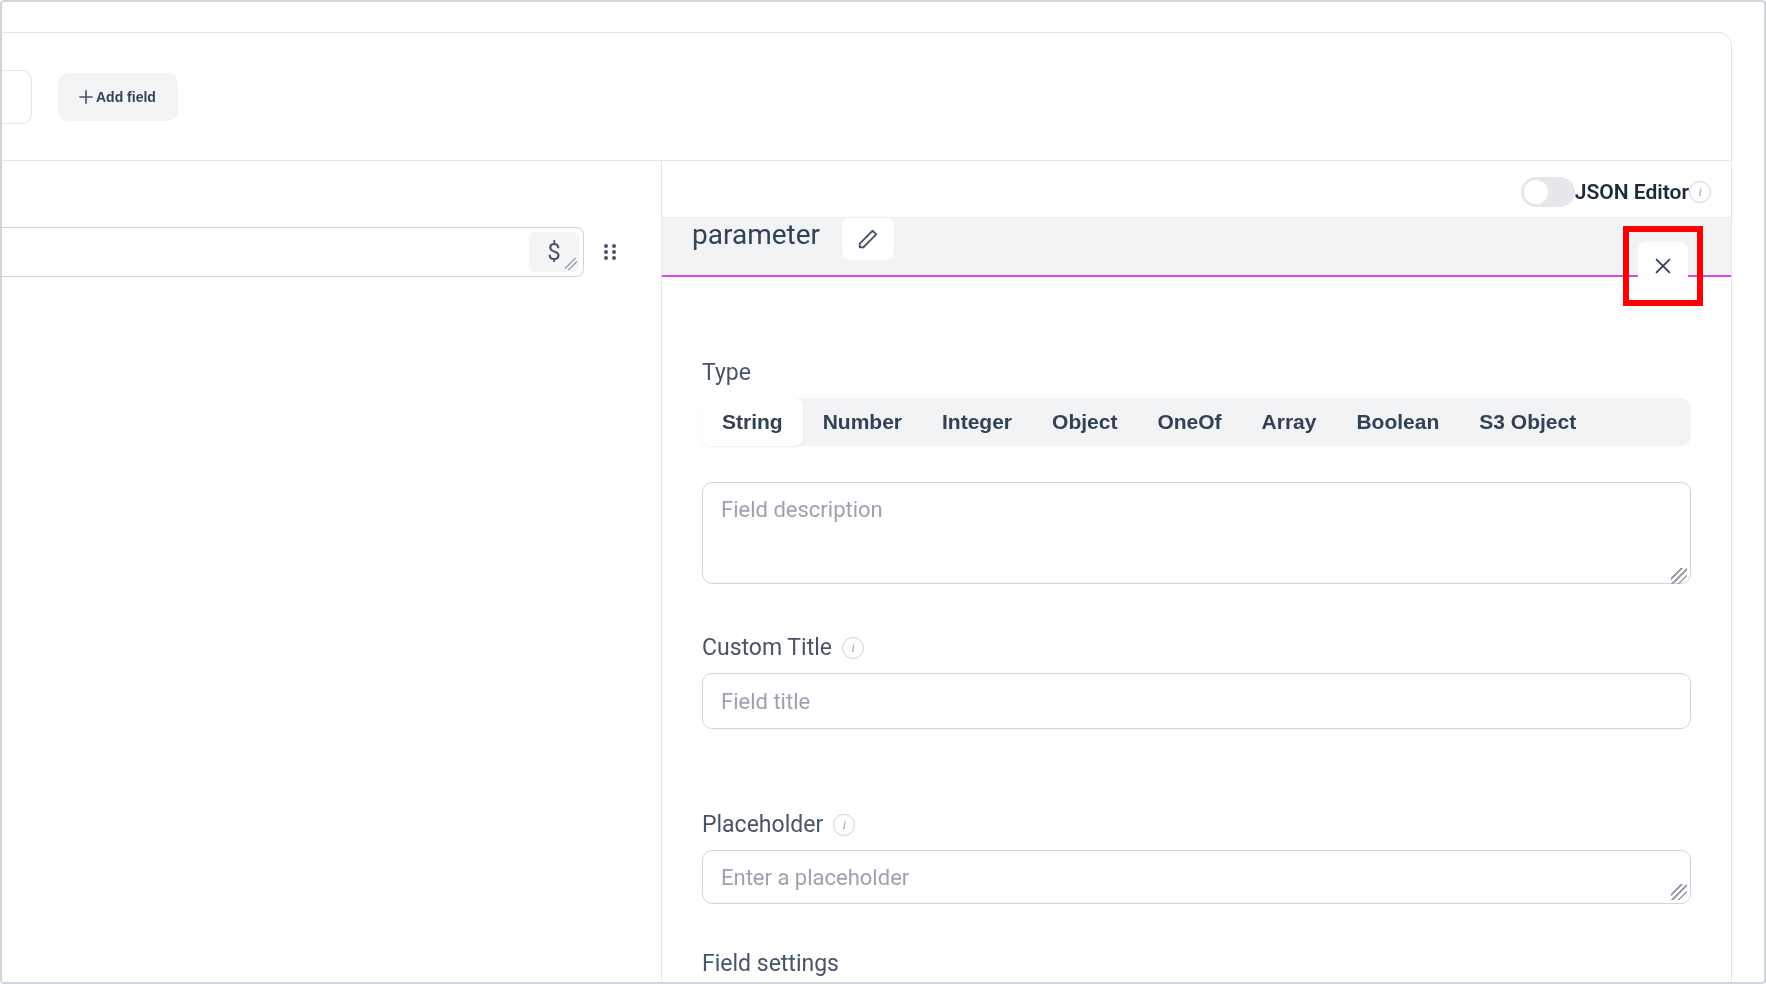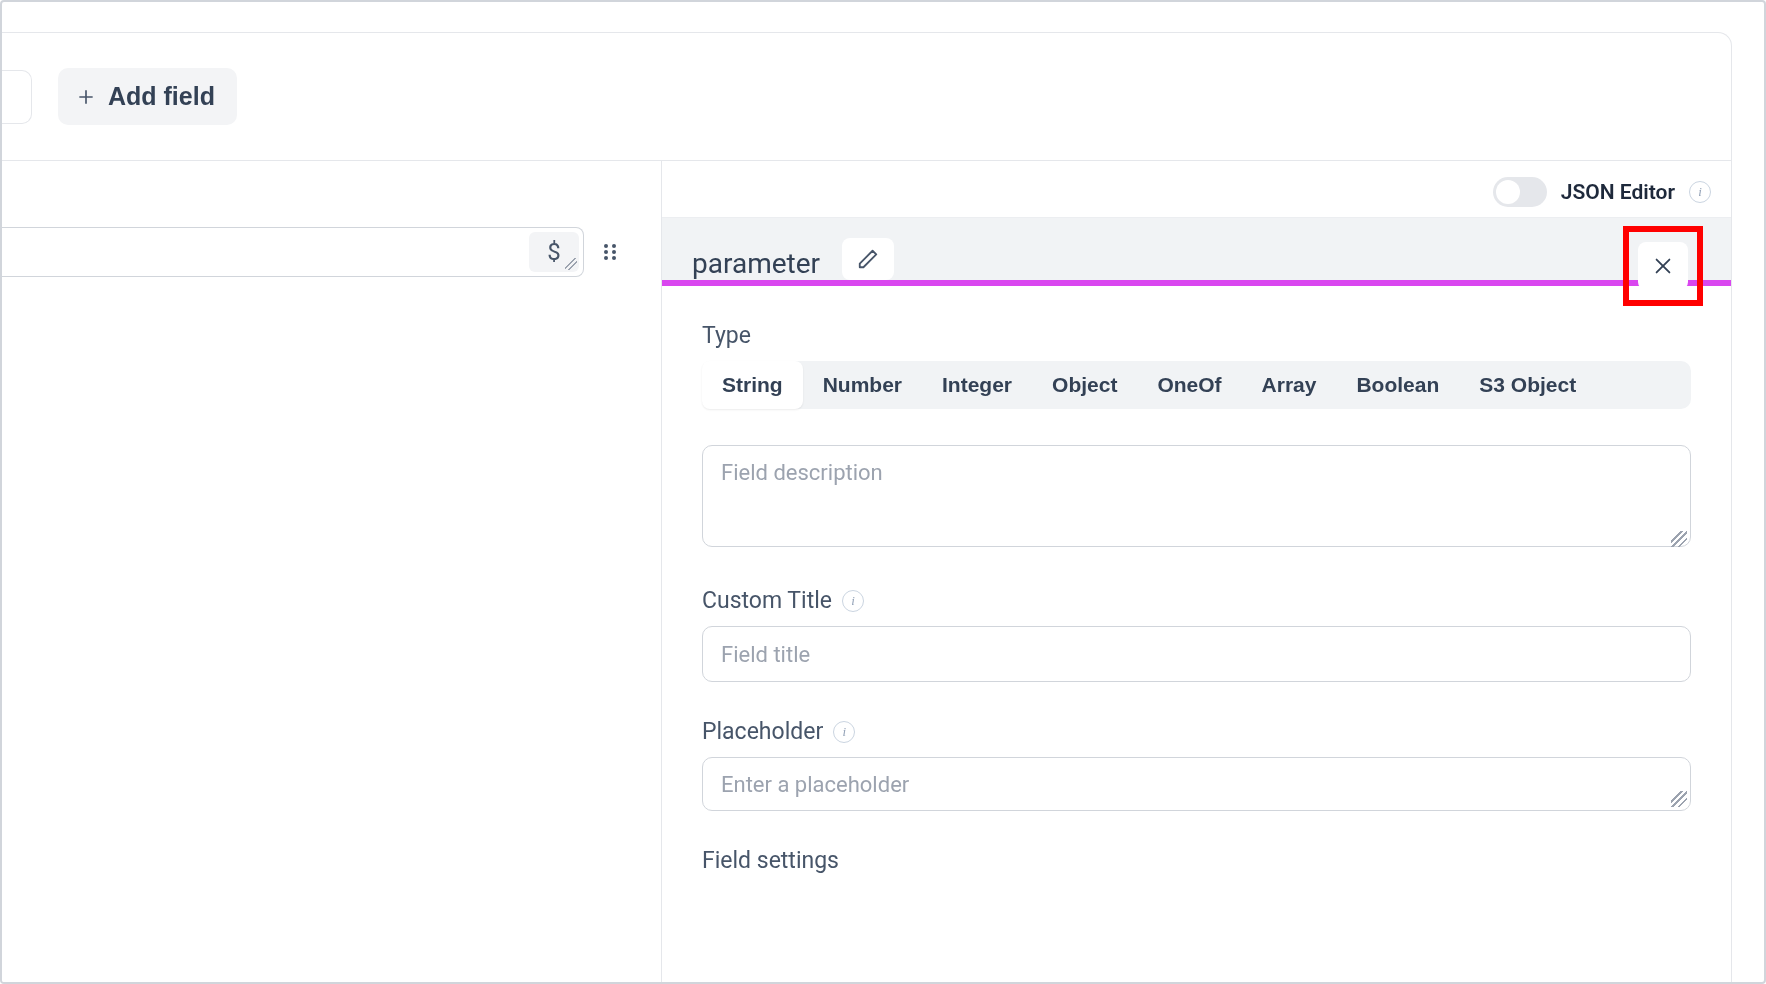--- a/index.html
+++ b/index.html
@@ -44,28 +44,27 @@
     border-top: 1px solid #e5e7eb;
     border-right: 1px solid #e5e7eb;
     border-bottom: 1px solid #e5e7eb;
     border-top-right-radius: 10px;
     border-bottom-right-radius: 10px;
     background: #fff;
   }
   .add-field-btn {
     display: inline-flex;
     align-items: center;
-    gap: 12px;
     background: #f3f4f6;
     border: none;
     border-radius: 10px;
     padding: 14px 22px 14px 18px;
     margin-left: 26px;
     cursor: pointer;
-    font-size: 25px;
+    font-size: 14px;
     font-weight: 600;
     color: #334155;
   }
   .plus-icon {
     width: 20px; height: 20px;
     stroke: #475569; stroke-width: 2; fill: none;
   }
 
   .content-row {
     display: flex;
@@ -127,21 +126,20 @@
 
   .right-col {
     flex: 1;
     padding: 0;
     position: relative;
   }
   .json-toggle-row {
     display: flex;
     align-items: center;
     justify-content: flex-end;
-    gap: 14px;
     padding: 16px 20px 10px 0;
   }
   .toggle {
     width: 54px;
     height: 30px;
     background: #e5e7eb;
     border-radius: 30px;
     position: relative;
     cursor: pointer;
   }
@@ -168,24 +166,24 @@
     justify-content: center;
     font-size: 13px;
     color: #94a3b8;
     font-style: italic;
     font-family: Georgia, serif;
   }
 
   .param-header {
     background: #f1f3f5;
     border-top: 1px solid #eceef1;
-    border-bottom: 6px solid #d946ef;
-    height: 69px;
-    display: flex;
-    align-items: flex-end;
+    border-bottom: 2px solid #d946ef;
+    height: 60px;
+    display: flex;
+    align-items: flex-start;
     padding: 0 30px;
     position: relative;
   }
   .param-name {
     font-size: 28px;
     color: #334155;
     font-weight: 400;
   }
   .edit-btn {
     margin-left: 22px;
@@ -228,20 +226,21 @@
   .form-area {
     padding: 36px 40px 0 40px;
   }
   .section-label {
     font-size: 23px;
     color: #475569;
     margin-bottom: 12px;
     display: flex;
     align-items: center;
     gap: 10px;
+    margin-top: 46px;
   }
   .seg-control {
     display: flex;
     background: #f1f3f5;
     border-radius: 10px;
     padding: 0;
     gap: 0;
     margin-bottom: 36px;
   }
   .seg-item {

